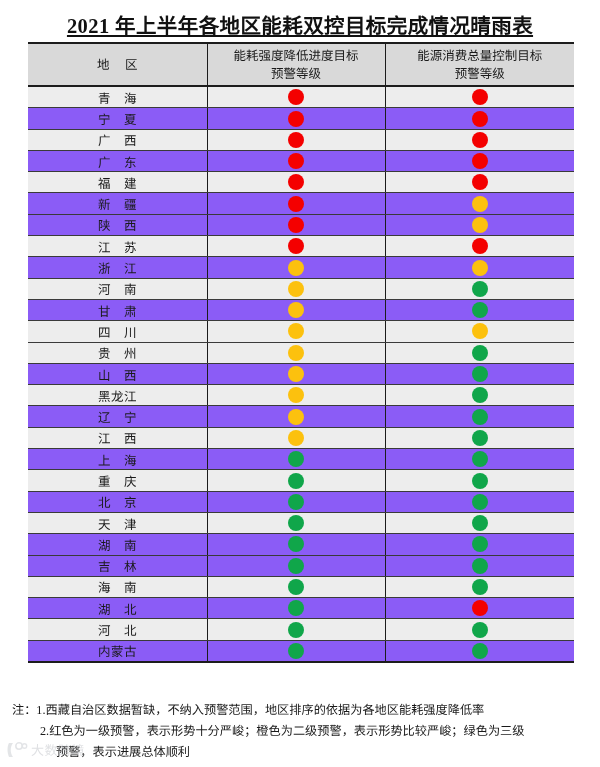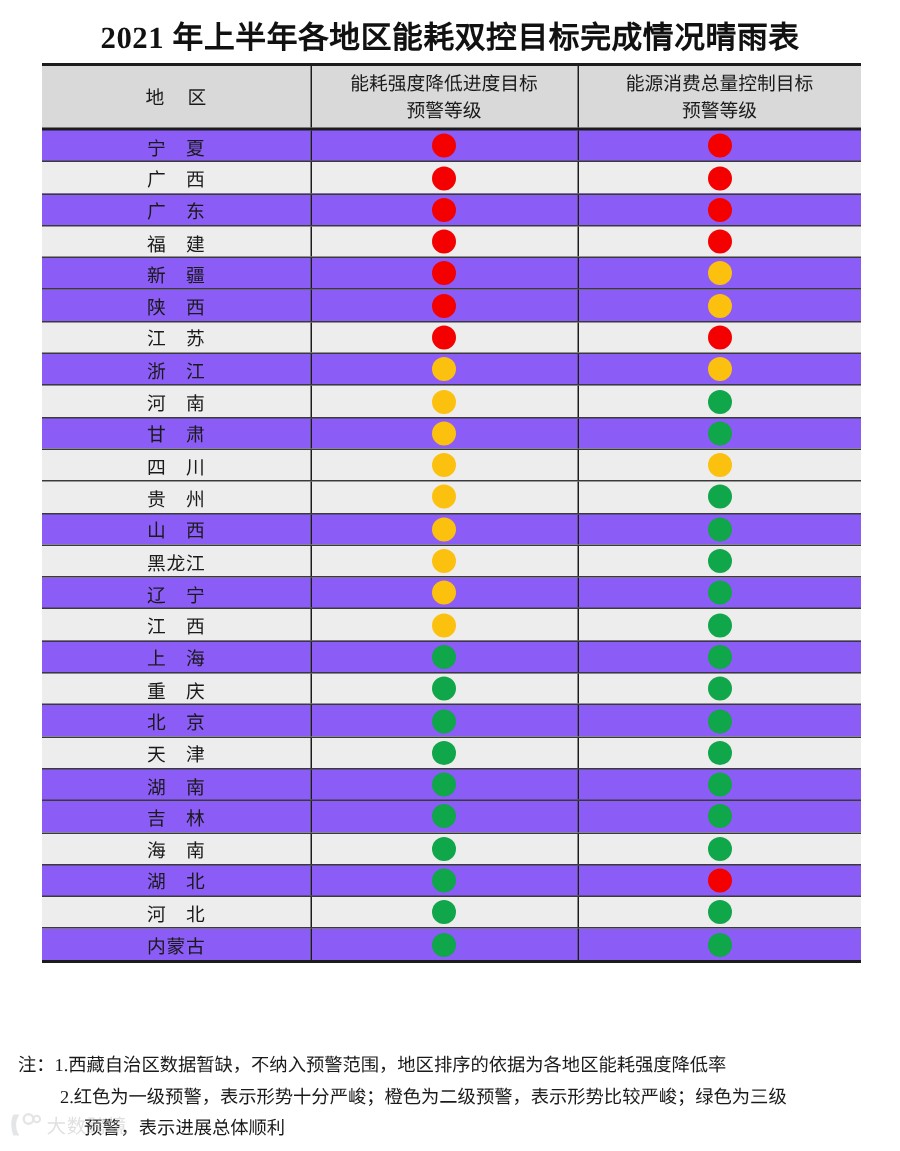--- a/index.html
+++ b/index.html
@@ -23,20 +23,21 @@
     font-family: "Liberation Serif", "DejaVu Serif", serif;
     font-weight: bold;
     font-size: 20.5px;
     letter-spacing: 0.4px;
     color: #111111;
     margin: 0;
     padding: 10px 0 0 0;
     height: 32px;
     line-height: 32px;
     white-space: nowrap;
+    text-decoration: underline;
   }
 
   
   .table-wrap {
     position: absolute;
     left: 28px;
     top: 42px;
     width: 546px;
     border-radius: 14px;
   }
@@ -170,20 +171,25 @@
           <span class="th-line">能耗强度降低进度目标</span>
           <span class="th-line">预警等级</span>
         </th>
         <th class="th-metric">
           <span class="th-line">能源消费总量控制目标</span>
           <span class="th-line">预警等级</span>
         </th>
       </tr>
     </thead>
     <tbody id="table-body">
+        <tr class="band-a">
+          <td class="cell-region">青 海</td>
+          <td class="cell-dot"><span class="dot red"></span></td>
+          <td class="cell-dot"><span class="dot red"></span></td>
+        </tr>
         <tr class="band-b">
           <td class="cell-region">宁 夏</td>
           <td class="cell-dot"><span class="dot red"></span></td>
           <td class="cell-dot"><span class="dot red"></span></td>
         </tr>
         <tr class="band-a">
           <td class="cell-region">广 西</td>
           <td class="cell-dot"><span class="dot red"></span></td>
           <td class="cell-dot"><span class="dot red"></span></td>
         </tr>

